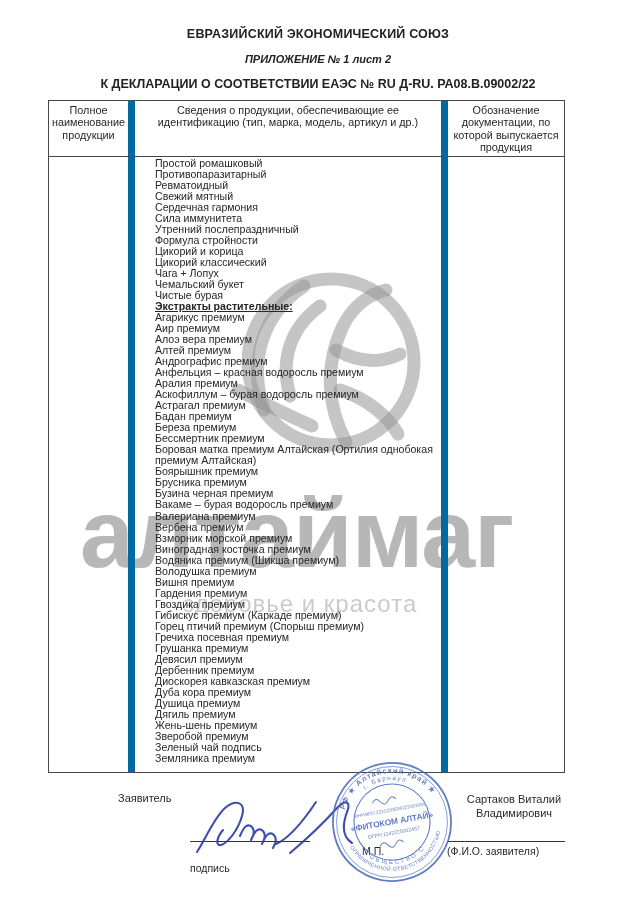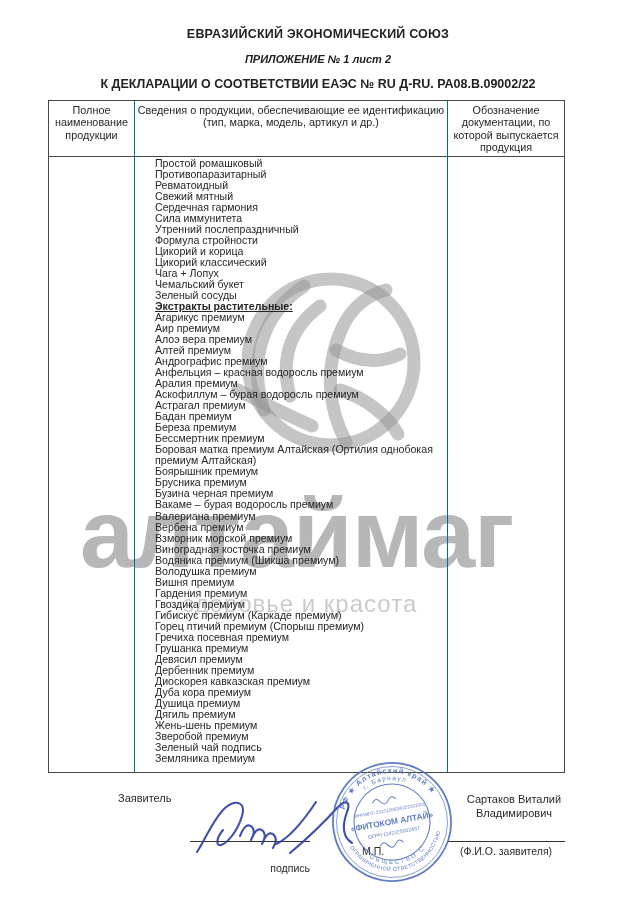--- a/index.html
+++ b/index.html
@@ -32,42 +32,42 @@
     font-size:24px; letter-spacing:1px;
     color:rgba(158,158,158,.55); white-space:nowrap;
   }
 
   
   .tbl {
     position:absolute; left:48px; top:100px; width:517px; z-index:1;
     border:1px solid #474747;
   }
   .trow { display:grid; grid-template-columns:86px 1fr 116px; }
-  .tcell { border-right:1px solid #0369a1; }
+  .tcell { border-right:7px solid #0369a1; }
   .tcell:last-child { border-right:none; }
   .thead .tcell {
     border-bottom:1px solid #474747;
     font-size:10.8px; line-height:12.4px; text-align:center;
     padding:3px 2px 1px 2px; min-height:56px;
   }
   .tbody .tcell { height:615px; }
   .plist { padding:1px 6px 0 20px; }
   .pitem { font-size:10.6px; line-height:11.02px; white-space:normal; }
   .psection { font-weight:bold; text-decoration:underline; }
 
   
   .f-label { position:absolute; font-size:11px; color:#2a2a2a; z-index:1; }
   .applicant   { left:118px; top:792px; }
   .sig-line    { position:absolute; left:190px; top:841px; width:120px; border-top:1.2px solid #333; z-index:1; }
-  .sig-caption { left:190px; top:845px; width:120px; text-align:right; font-size:10.5px;margin-top:17px; }
+  .sig-caption { left:190px; top:845px; width:120px; text-align:left; font-size:10.5px;margin-top:17px; }
   .seal-cap    { left:362px; top:845px; font-size:10.5px; z-index:1; }
   .name-block  { position:absolute; left:454px; top:792px; width:120px; text-align:center;
                  font-size:11px; line-height:14px; color:#2a2a2a; z-index:1; }
   .fio-line    { position:absolute; left:447px; top:841px; width:118px; border-top:1.2px solid #333; z-index:1; }
-  .fio-caption { left:447px; top:845px; width:118px; text-align:center; font-size:10.5px; }
+  .fio-caption { left:447px; top:845px; width:118px; font-size:10.5px; }
 
   .sig-svg   { position:absolute; left:178px; top:790px; z-index:2; }
   .stamp-svg { position:absolute; left:326px; top:756px; z-index:3; opacity:.88; }
   .stamp-txt { font-family:"Liberation Sans", sans-serif; }
 </style>
 </head>
 <body>
 
 <div class="page">
 
@@ -110,21 +110,21 @@
               <div class="pitem">Ревматоидный</div>
               <div class="pitem">Свежий мятный</div>
               <div class="pitem">Сердечная гармония</div>
               <div class="pitem">Сила иммунитета</div>
               <div class="pitem">Утренний послепраздничный</div>
               <div class="pitem">Формула стройности</div>
               <div class="pitem">Цикорий и корица</div>
               <div class="pitem">Цикорий классический</div>
               <div class="pitem">Чага + Лопух</div>
               <div class="pitem">Чемальский букет</div>
-              <div class="pitem">Зеленый сосуды</div>
+              <div class="pitem">Чистые бурая</div>
             </div>
           <div class="pitem psection">Экстракты растительные:</div>
           <div>
               <div class="pitem">Агарикус премиум</div>
               <div class="pitem">Аир премиум</div>
               <div class="pitem">Алоэ вера премиум</div>
               <div class="pitem">Алтей премиум</div>
               <div class="pitem">Андрографис премиум</div>
               <div class="pitem">Анфельция – красная водоросль премиум</div>
               <div class="pitem">Аралия премиум</div>

